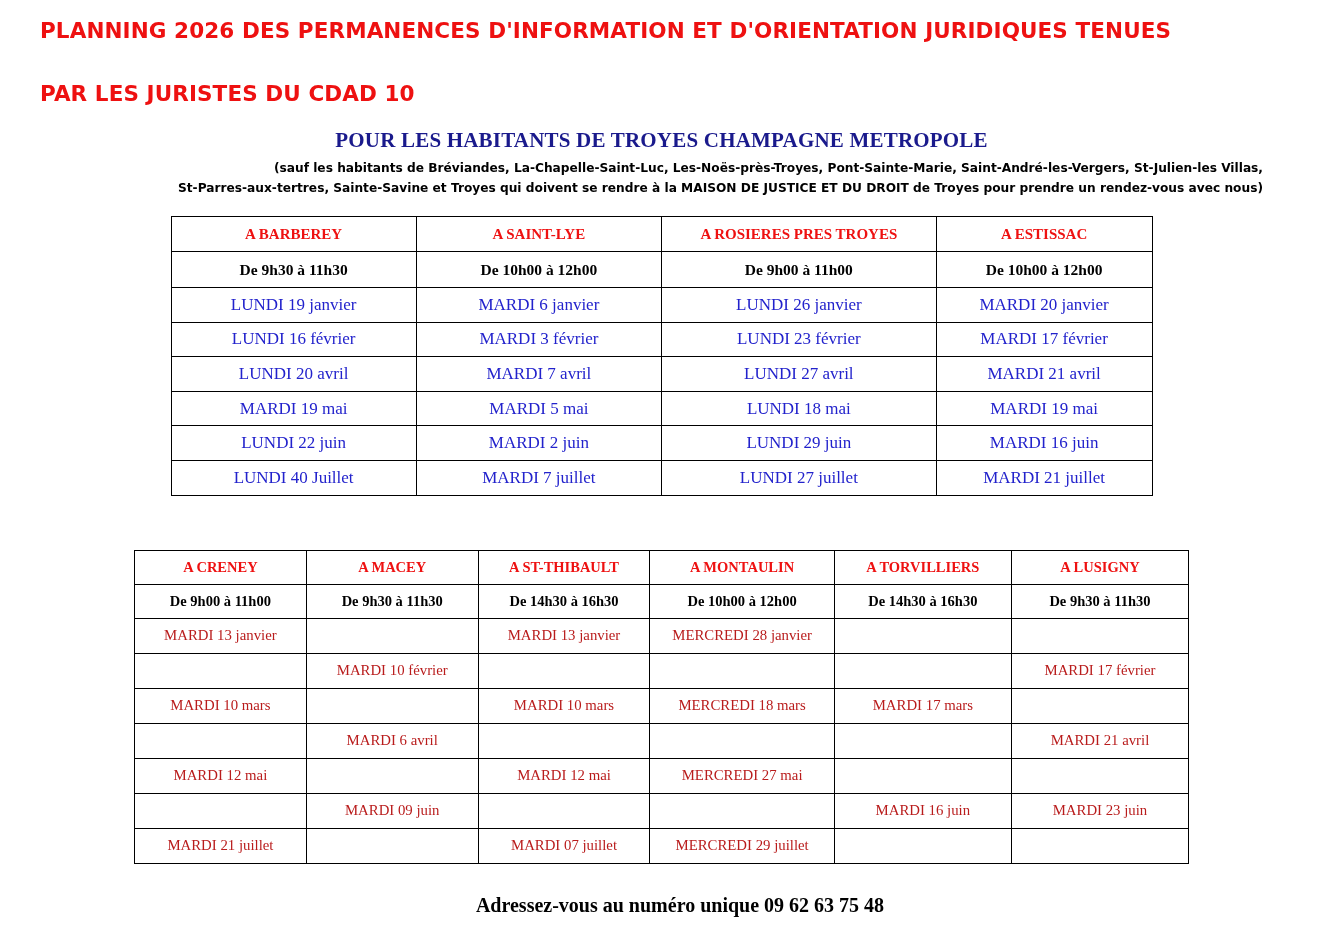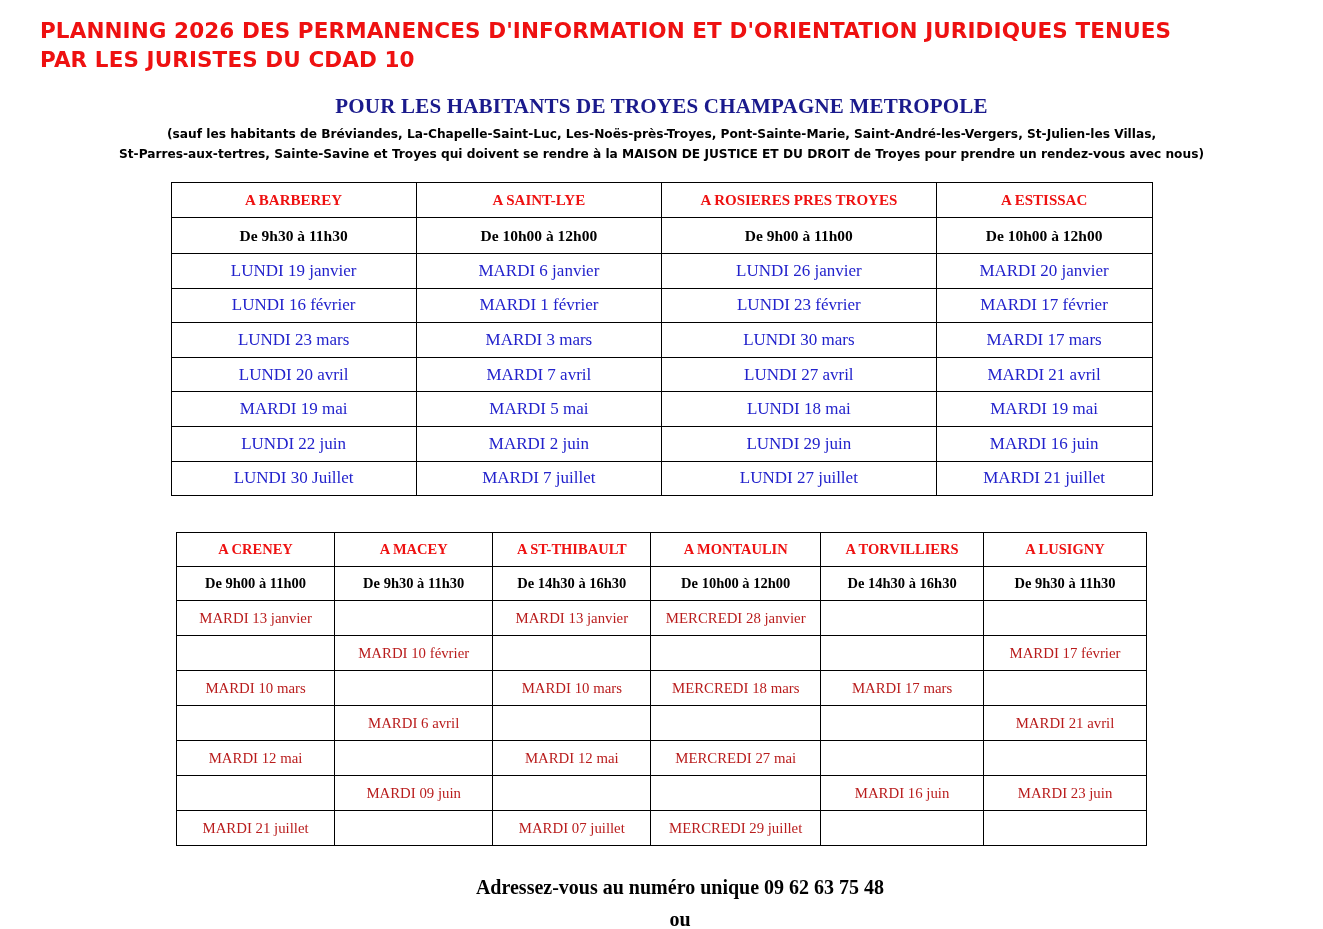--- a/index.html
+++ b/index.html
@@ -27,38 +27,39 @@
     font-family: "DejaVu Sans", sans-serif;
     font-weight: bold;
     font-size: 21.5px;
     text-align: left;
     line-height: 1.35;
     letter-spacing: 0.1px;
     margin: 16px 40px 0 40px;
   }
   .main-title .l2 {
     display: block;
+    margin-top: 34px;
   }
 
   
   .subtitle {
     color: #1a1a8c;
     font-family: "Liberation Serif", serif;
     font-weight: bold;
     font-size: 21px;
     text-align: center;
     margin-top: 20px;
     letter-spacing: 0.2px;
   }
   .subnote {
     color: #000000;
     font-family: "DejaVu Sans", sans-serif;
     font-weight: bold;
     font-size: 12.2px;
-    text-align: center;
+    text-align: right;
     line-height: 1.6;
     margin: 6px 60px 0 60px;
   }
 
   
   table {
     border-collapse: collapse;
     table-layout: fixed;
   }
   table td {
@@ -86,22 +87,22 @@
     font-weight: bold;
     font-size: 15.5px;
     height: 33px;
   }
   .table-a .cell {
     color: #2222cc;
     font-size: 17px;
   }
 
   .table-b {
-    margin: 36px auto 0 auto;
-    width: 971px;
+    margin: 54px auto 0 auto;
+    width: 1055px;
   }
   .table-b td {
     height: 32px;
   }
   .table-b .hdr {
     color: #ee1111;
     font-weight: bold;
     font-size: 14.5px;
     height: 31px;
   }
@@ -169,50 +170,44 @@
         <td class="hours">De 10h00 à 12h00</td>
       </tr>
       <tr>
         <td class="cell">LUNDI 19 janvier</td>
         <td class="cell">MARDI 6 janvier</td>
         <td class="cell">LUNDI 26 janvier</td>
         <td class="cell">MARDI 20 janvier</td>
       </tr>
       <tr>
         <td class="cell">LUNDI 16 février</td>
-        <td class="cell">MARDI 1 février</td>
+        <td class="cell">MARDI 3 février</td>
         <td class="cell">LUNDI 23 février</td>
         <td class="cell">MARDI 17 février</td>
-      </tr>
-      <tr>
-        <td class="cell">LUNDI 23 mars</td>
-        <td class="cell">MARDI 3 mars</td>
-        <td class="cell">LUNDI 30 mars</td>
-        <td class="cell">MARDI 17 mars</td>
       </tr>
       <tr>
         <td class="cell">LUNDI 20 avril</td>
         <td class="cell">MARDI 7 avril</td>
         <td class="cell">LUNDI 27 avril</td>
         <td class="cell">MARDI 21 avril</td>
       </tr>
       <tr>
         <td class="cell">MARDI 19 mai</td>
         <td class="cell">MARDI 5 mai</td>
         <td class="cell">LUNDI 18 mai</td>
         <td class="cell">MARDI 19 mai</td>
       </tr>
       <tr>
         <td class="cell">LUNDI 22 juin</td>
         <td class="cell">MARDI 2 juin</td>
         <td class="cell">LUNDI 29 juin</td>
         <td class="cell">MARDI 16 juin</td>
       </tr>
       <tr>
-        <td class="cell">LUNDI 30 Juillet</td>
+        <td class="cell">LUNDI 40 Juillet</td>
         <td class="cell">MARDI 7 juillet</td>
         <td class="cell">LUNDI 27 juillet</td>
         <td class="cell">MARDI 21 juillet</td>
       </tr>
     </tbody>
   </table>
 
   <table class="table-b">
     <colgroup>
       <col style="width:16.3%">

